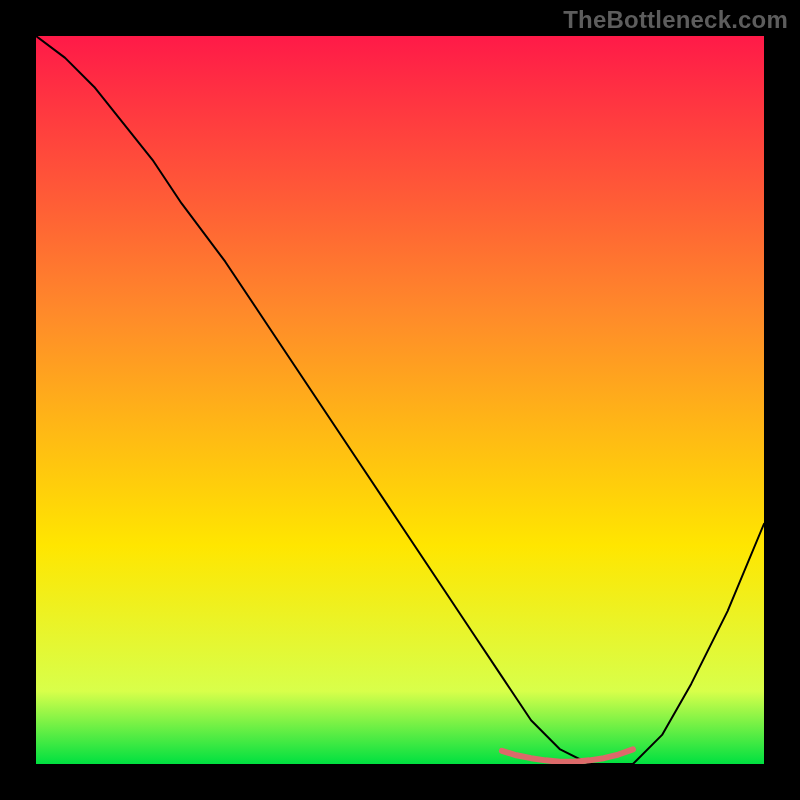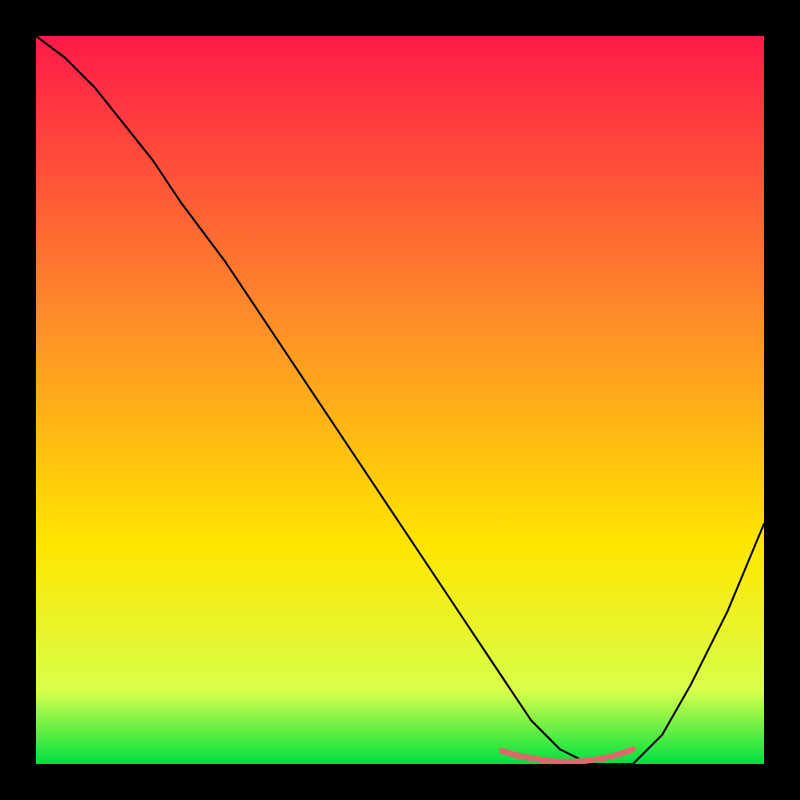--- a/index.html
+++ b/index.html
@@ -34,20 +34,21 @@
   }
   svg {
     display: block;
   }
 </style>
 </head>
 <body>
 
 <div class="container">
 
+  <div class="watermark">TheBottleneck.com</div>
 
   <div class="plot-area">
     <svg id="chart-svg" width="728" height="728" viewBox="0 0 728 728" preserveAspectRatio="none">
       <defs>
         <linearGradient id="bg-grad" x1="0" y1="0" x2="0" y2="1">
           <stop id="g-top" offset="0%" stop-color="#ff1a48"></stop>
           <stop id="g-m1" offset="38%" stop-color="#ff8a2a"></stop>
           <stop id="g-m2" offset="70%" stop-color="#ffe600"></stop>
           <stop id="g-m3" offset="90%" stop-color="#d8ff4a"></stop>
           <stop id="g-bot" offset="100%" stop-color="#00e040"></stop>

